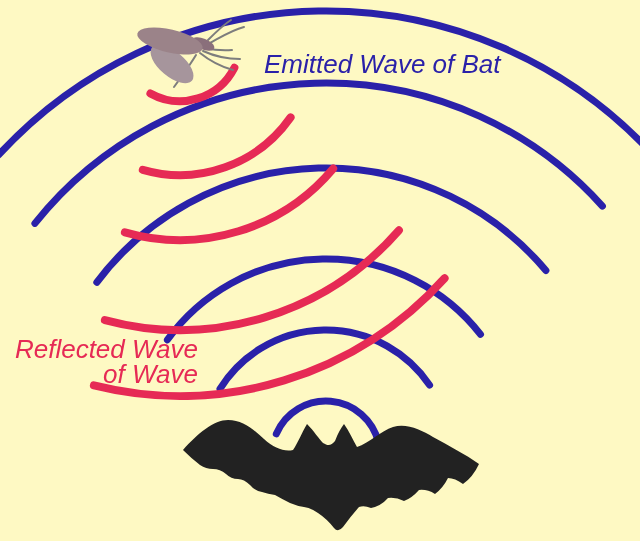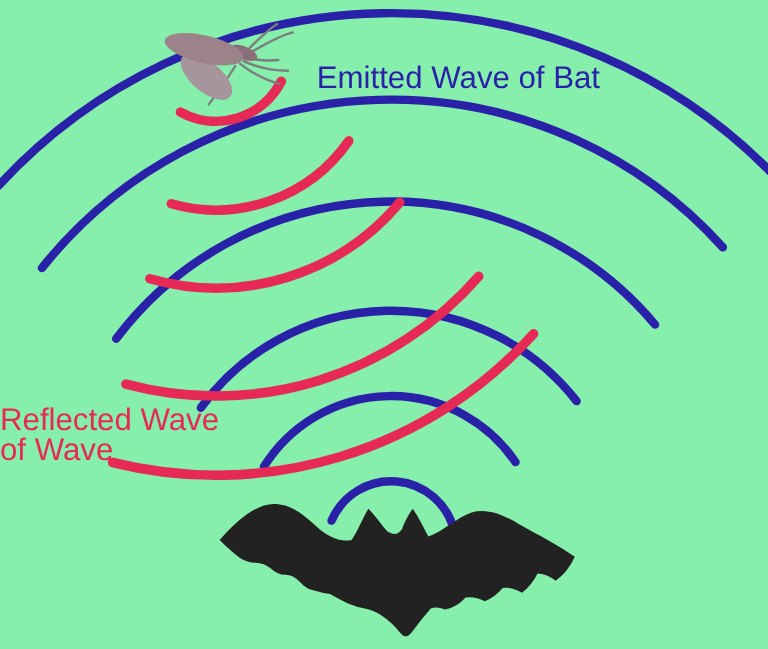--- a/index.html
+++ b/index.html
@@ -4,23 +4,24 @@
 <style>
   html, body {
     margin: 0;
     padding: 0;
     background: #ffffff;
   }
   .stage {
     position: relative;
     width: 640px;
     height: 541px;
-    background: #86efac;
+    background: #fef9c3;
     overflow: hidden;
     font-family: "Liberation Sans", sans-serif;
+    font-style: italic;
   }
   .stage svg.diagram {
     position: absolute;
     left: 0;
     top: 0;
   }
   .wave-label {
     position: absolute;
     font-family: "Liberation Sans", sans-serif;
     font-size: 26px;
@@ -30,21 +31,21 @@
     user-select: none;
   }
   .label-emitted {
     left: 264px;
     top: 49px;
   }
   .label-reflected {
     left: 0px;
     top: 337px;
     width: 198px;
-    text-align: left;
+    text-align: right;
     line-height: 25px;
     white-space: normal;
   }
 </style>
 </head>
 <body>
 
 <div class="stage">
 
   <svg class="diagram" width="640" height="541" viewBox="0 0 640 541" xmlns="http://www.w3.org/2000/svg">

